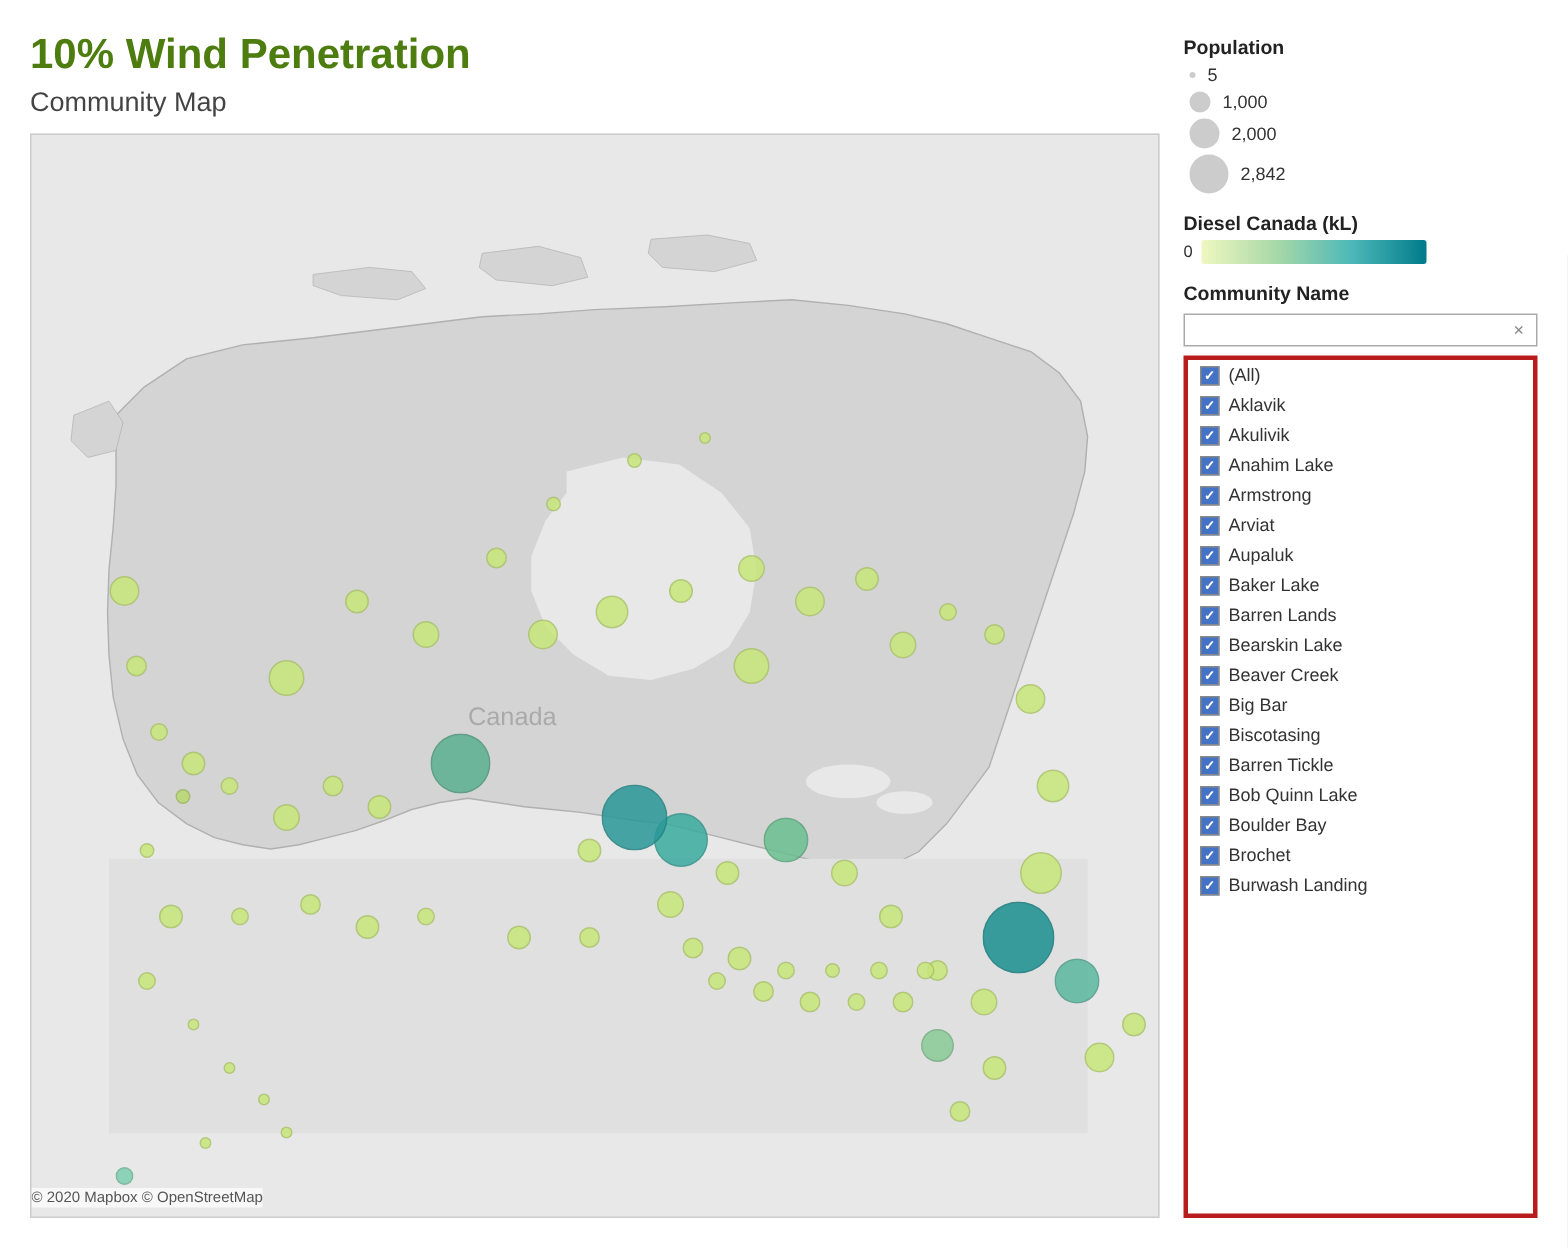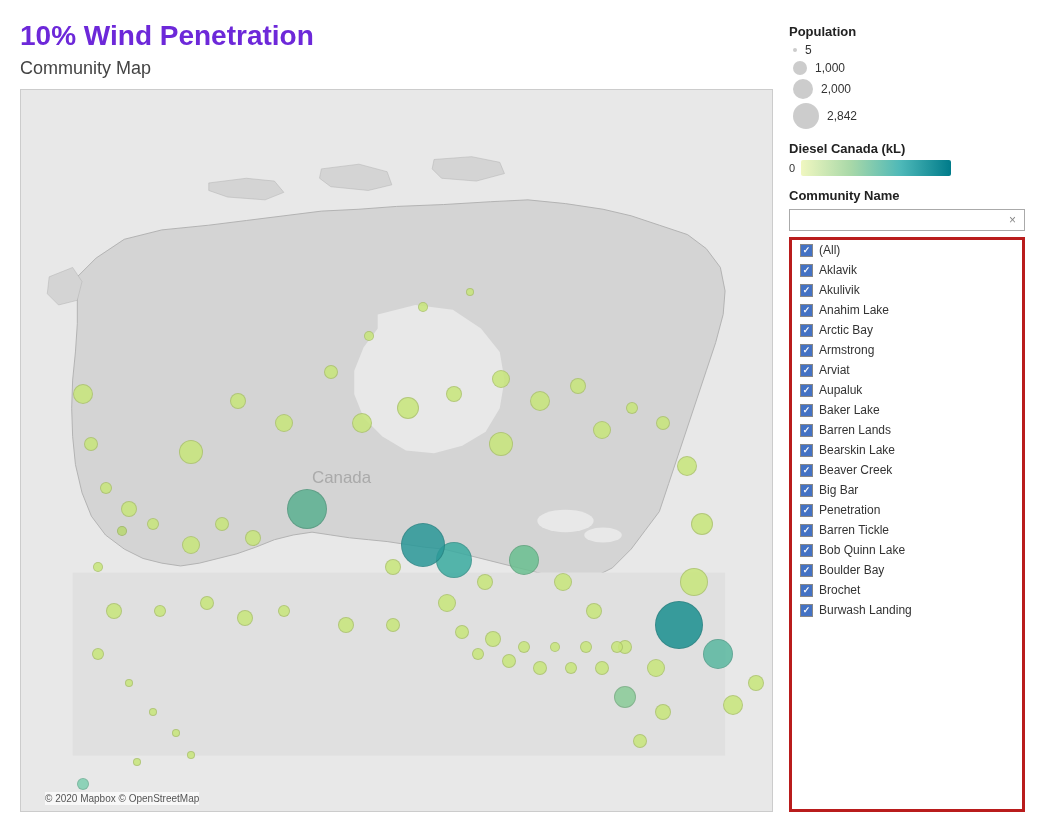--- a/index.html
+++ b/index.html
@@ -15,42 +15,42 @@
 
     .left-panel {
       display: flex;
       flex-direction: column;
       flex: 1;
     }
 
     .title {
       font-size: 28px;
       font-weight: bold;
-      color: #6d28d9;
+      color: #4d7c0f;
       margin-bottom: 6px;
     }
 
     .subtitle {
       font-size: 18px;
       color: #444;
       margin-bottom: 10px;
     }
 
     .map-container {
       flex: 1;
       border: 1px solid #ccc;
       position: relative;
       overflow: hidden;
       background: #e8e8e8;
     }
 
     .map-attribution {
       position: absolute;
       bottom: 6px;
-      left: 24px;
+      left: 0;
       font-size: 10px;
       color: #555;
       background: rgba(255,255,255,0.7);
       padding: 1px 0;
     }
 
     .right-panel {
       width: 236px;
       display: flex;
       flex-direction: column;
@@ -381,24 +381,20 @@
             <div class="community-item">
               <div class="community-checkbox"></div>
               <span class="community-name">Akulivik</span>
             </div>
             <div class="community-item">
               <div class="community-checkbox"></div>
               <span class="community-name">Anahim Lake</span>
             </div>
             <div class="community-item">
               <div class="community-checkbox"></div>
-              <span class="community-name">Arctic Bay</span>
-            </div>
-            <div class="community-item">
-              <div class="community-checkbox"></div>
               <span class="community-name">Armstrong</span>
             </div>
             <div class="community-item">
               <div class="community-checkbox"></div>
               <span class="community-name">Arviat</span>
             </div>
             <div class="community-item">
               <div class="community-checkbox"></div>
               <span class="community-name">Aupaluk</span>
             </div>
@@ -417,21 +413,21 @@
             <div class="community-item">
               <div class="community-checkbox"></div>
               <span class="community-name">Beaver Creek</span>
             </div>
             <div class="community-item">
               <div class="community-checkbox"></div>
               <span class="community-name">Big Bar</span>
             </div>
             <div class="community-item">
               <div class="community-checkbox"></div>
-              <span class="community-name">Penetration</span>
+              <span class="community-name">Biscotasing</span>
             </div>
             <div class="community-item">
               <div class="community-checkbox"></div>
               <span class="community-name">Barren Tickle</span>
             </div>
             <div class="community-item">
               <div class="community-checkbox"></div>
               <span class="community-name">Bob Quinn Lake</span>
             </div>
             <div class="community-item">

